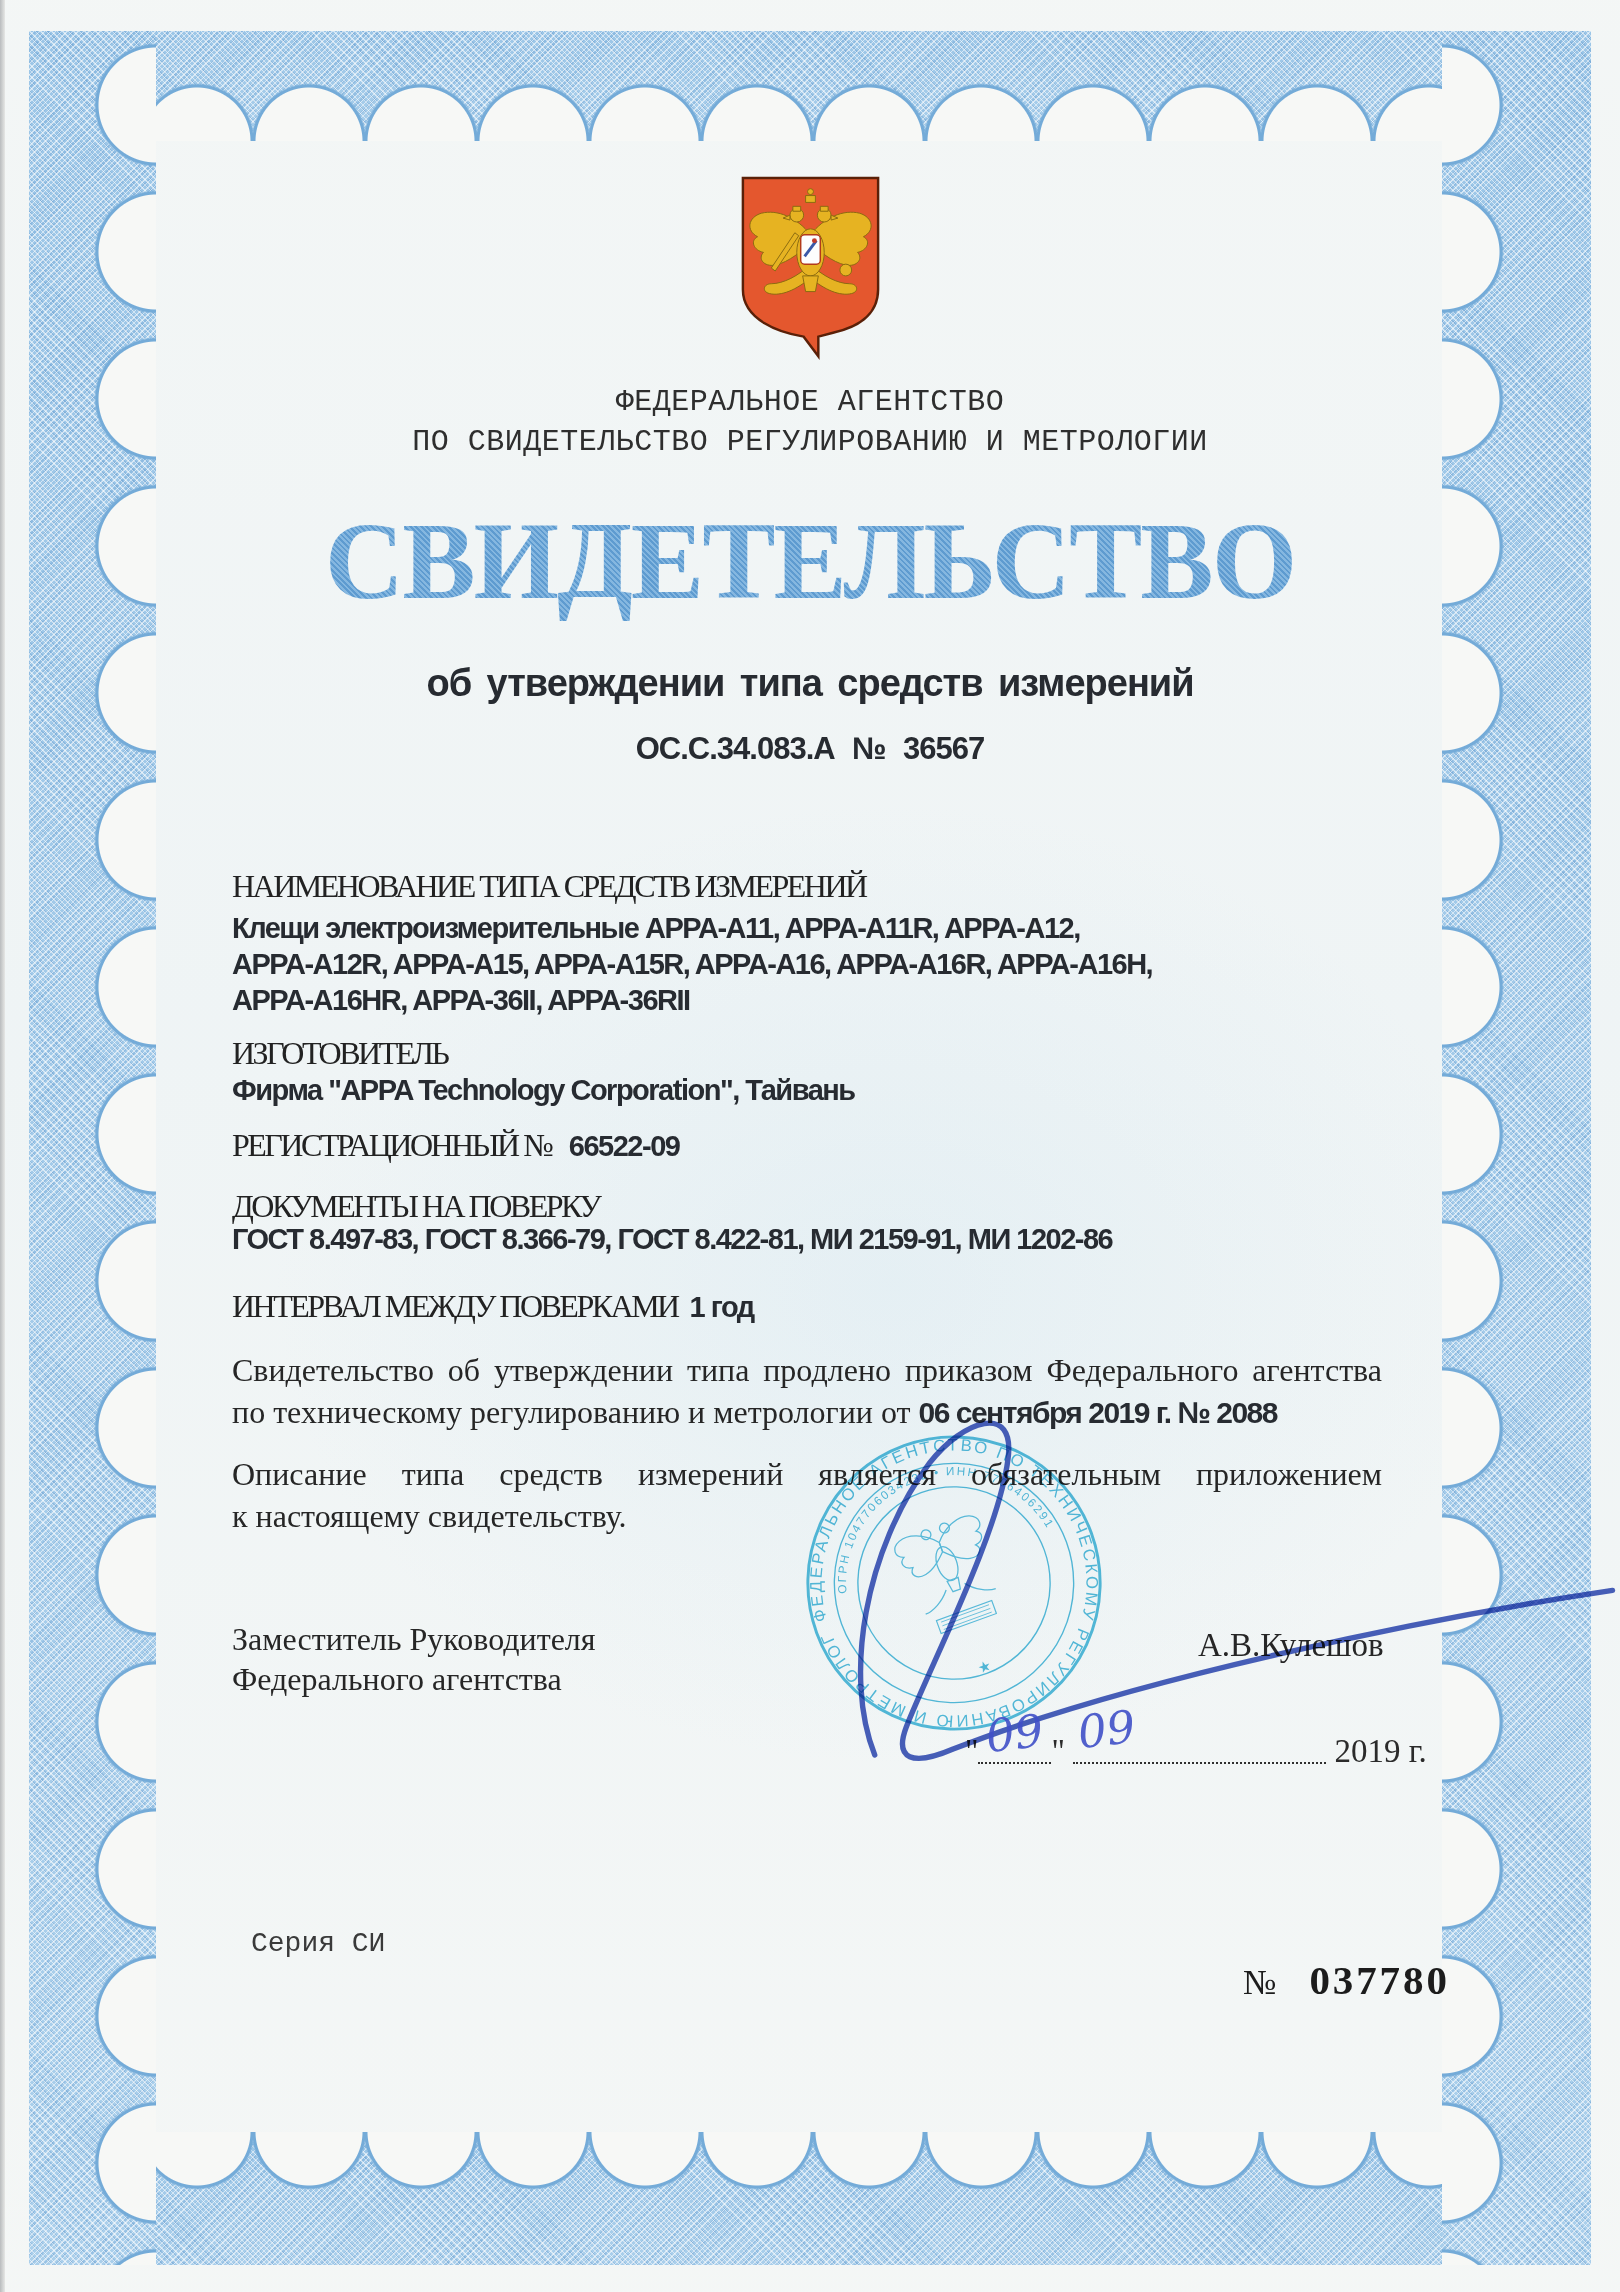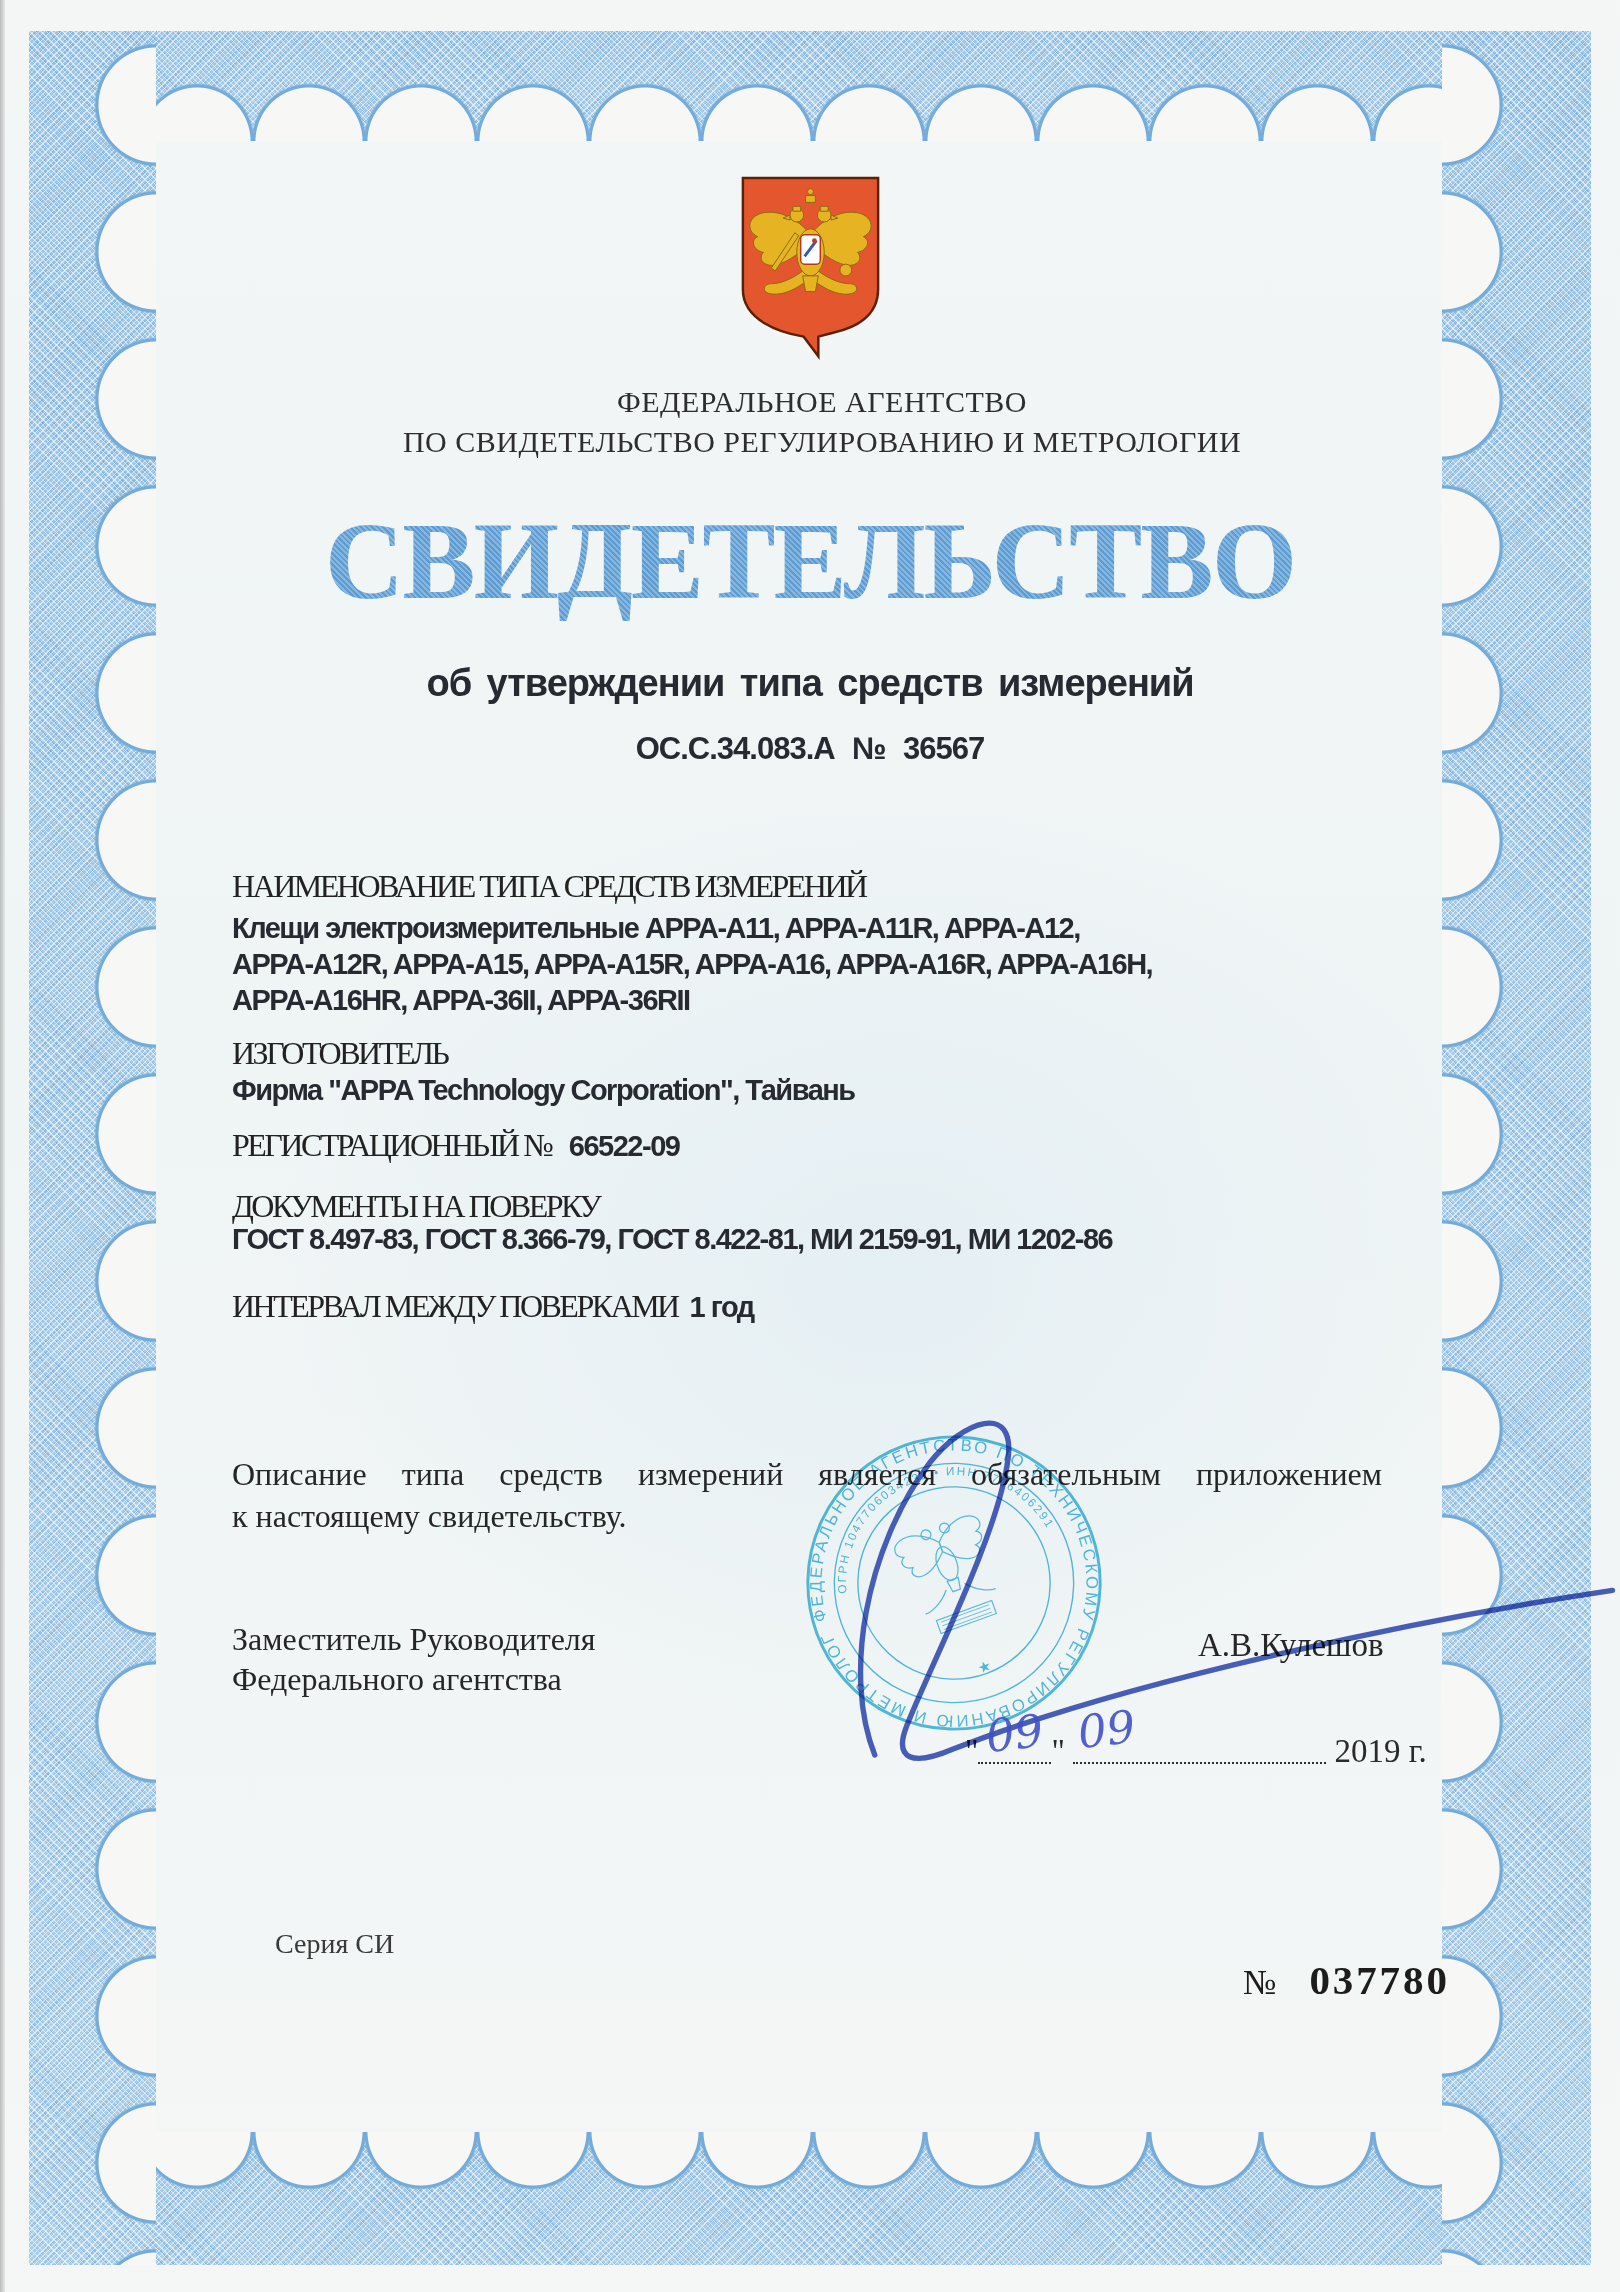--- a/index.html
+++ b/index.html
@@ -39,21 +39,21 @@
     background-image:radial-gradient(circle 59px at 76px 74px, #f7f8f6 57px, #74abd8 58px 60px, rgba(116,171,216,0) 62px);
     background-size:76px 147px; background-repeat:repeat-y; background-position:right 0;}
   .b-right{right:29px; top:31px; bottom:28px; width:149px;}
   .b-right i{top:0; bottom:0; left:0; width:76px;
     background-image:radial-gradient(circle 59px at 0px 74px, #f7f8f6 57px, #74abd8 58px 60px, rgba(116,171,216,0) 62px);
     background-size:76px 147px; background-repeat:repeat-y;}
 
   
   .abs{position:absolute; z-index:2;}
   .ctr{left:0; right:0; text-align:center;}
-  .sans{font-family:Liberation Serif, serif;margin-left:24px;}
+  .sans{font-family:Liberation Mono, monospace;}
   .sans-b{font-family:"Liberation Sans", sans-serif; font-weight:bold; color:#272b31; letter-spacing:-1.5px;}
   .serif-caps{font-family:"Liberation Serif", serif; font-size:32px; letter-spacing:-2.5px; color:#222;}
   .body-serif{font-family:"Liberation Serif", serif; font-size:32px; color:#262626;}
   .nowrap{white-space:nowrap;}
 
   .agency{top:382px; font-size:30px; letter-spacing:0.5px; color:#2e2e2e; line-height:40px;}
   .title{top:506px; font-weight:bold; font-size:110px; letter-spacing:-2px; line-height:1;
     font-family:"Liberation Serif", serif; color:#68a5d6;}
   .title span{
     background-image:
@@ -168,20 +168,24 @@
     <span class="serif-caps">РЕГИСТРАЦИОННЫЙ №</span><span class="sans-b val">66522-09</span>
   </div>
 
   <div class="abs lm serif-caps lbl-docs nowrap">ДОКУМЕНТЫ НА ПОВЕРКУ</div>
   <div class="abs lm sans-b docs nowrap">ГОСТ 8.497-83, ГОСТ 8.366-79, ГОСТ 8.422-81, МИ 2159-91, МИ 1202-86</div>
 
   <div class="abs lm interval nowrap">
     <span class="serif-caps">ИНТЕРВАЛ МЕЖДУ ПОВЕРКАМИ</span><span class="sans-b val">1 год</span>
   </div>
 
+  <div class="abs lm body-serif para1">
+    <div class="jline">Свидетельство об утверждении типа продлено приказом Федерального агентства</div>
+    <div class="nowrap"><span>по техническому регулированию и метрологии от </span><span class="para-bold">06 сентября 2019 г. № 2088</span></div>
+  </div>
 
   <div class="abs lm body-serif para2">
     <div class="jline">Описание типа средств измерений является обязательным приложением</div>
     <div>к настоящему свидетельству.</div>
   </div>
 
   <div class="abs lm body-serif signer">
     <div>Заместитель Руководителя</div>
     <div>Федерального агентства</div>
   </div>

